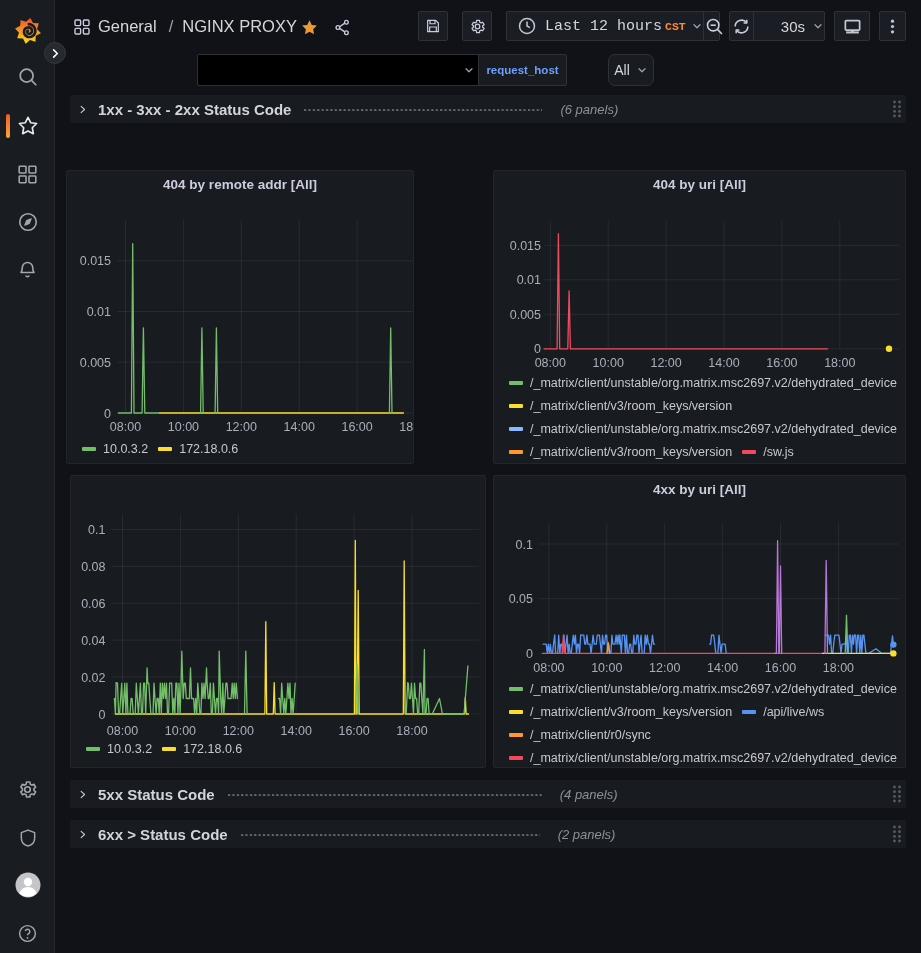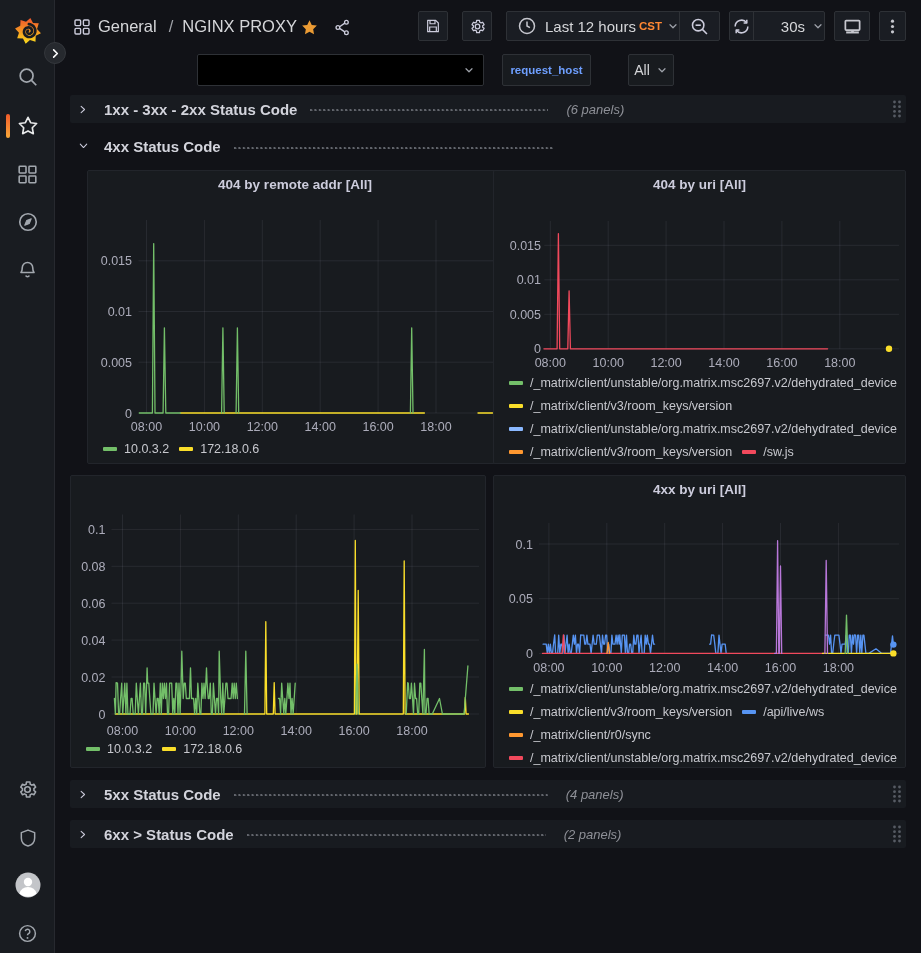--- a/index.html
+++ b/index.html
@@ -17,21 +17,21 @@
 .navtxt { position:absolute; top:17px; font-size:16.5px;  color:#d5d6d9; white-space:nowrap; }
 .btn { position:absolute; top:11px; height:30px; white-space:nowrap;  background:#1a1d23; border:1px solid #2e3136;
   border-radius:2px; display:flex; align-items:center; justify-content:center; color:#ccccdc; }
 
 .sub { position:absolute; top:54px; height:32px; background:#181b1f; border:1px solid #2e3136;
   border-radius:2px; display:flex; align-items:center; justify-content:center; }
 .varlab { color:#6e9fff; font-weight:bold; font-size:11.5px; }
 
 .rowband { position:absolute; left:70px; width:836px; height:28px; background:#181b20;
   border-radius:2px; display:flex; align-items:center; }
-.rowtitle { color:#d3d4dc; font-weight:bold; font-size:15px; white-space:nowrap; margin-left:14px; }
+.rowtitle { color:#d3d4dc; font-weight:bold; font-size:15px; white-space:nowrap; margin-left:8px; }
 .dots { height:3px; margin-left:13px; margin-top:3px;
   background-image:radial-gradient(circle at 1.1px 1.1px, #63666d 1.1px, transparent 1.3px);
   background-size:4.4px 3px; background-repeat:repeat-x; }
 .pcount { color:#8e9097; font-style:italic; font-size:13px; margin-left:18px; }
 .rowchev { margin-left:7px; width:13px; display:flex; }
 .draghandle { position:absolute; right:3px; top:4px; }
 
 .panel { position:absolute; background:#181b1f; border:1px solid #22252b; border-radius:2px; overflow:hidden; }
 .ptitle { position:absolute; top:6px; left:0; right:0; text-align:center; color:#ccccdc;
   font-weight:bold; font-size:13.5px; }
@@ -148,21 +148,21 @@
         <path d="M7.5 3.8v4.8h7.5V3.8"></path>
         <path d="M7 20v-6.5h10V20"></path>
       </svg>
     </div>
 <div class="btn" style="left:462px; width:30px;">
       <svg width="17" height="17" viewBox="0 0 24 24" fill="none" stroke="#ccccdc" stroke-width="1.8">
         <circle cx="12" cy="12" r="3.2"></circle>
         <path d="M19.4 12a7.4 7.4 0 0 0-.1-1.1l2-1.5-2-3.4-2.3 1a7.4 7.4 0 0 0-1.9-1.1l-.3-2.5h-4l-.3 2.5a7.4 7.4 0 0 0-1.9 1.1l-2.3-1-2 3.4 2 1.5a7.4 7.4 0 0 0 0 2.2l-2 1.5 2 3.4 2.3-1a7.4 7.4 0 0 0 1.9 1.1l.3 2.5h4l.3-2.5a7.4 7.4 0 0 0 1.9-1.1l2.3 1 2-3.4-2-1.5c.06-.36.1-.73.1-1.1z" stroke-linejoin="round"></path>
       </svg>
     </div>
-<div class="btn" style="left:506px; width:214px;">
+<div class="btn" style="left:506px; width:214px;font-family:Liberation Mono, monospace;">
   <div style="display:flex; align-items:center; width:100%; height:100%;">
     <span style="margin-left:10px; display:flex;">
           <svg width="20" height="20" viewBox="0 0 24 24" fill="none" stroke="#c6c7ce" stroke-width="1.8">
             <circle cx="12" cy="12" r="9"></circle>
             <path d="M12 6.5V12l3.5 2"></path>
           </svg>
         </span>
     <span style="margin-left:8px; font-size:15px; color:#d5d6d9; white-space:nowrap;">Last 12 hours</span>
     <span style="margin-left:3px; font-size:11.5px; font-weight:bold; color:#ff8833;">CST</span>
     <span style="margin-left:5px; display:flex;">
@@ -211,24 +211,24 @@
       </svg>
     </div>
 
 <div class="sub" style="left:197px; width:287px; background:#000; justify-content:flex-end;">
   <span style="margin-right:8px; display:flex;">
         <svg width="12" height="12" viewBox="0 0 24 24" fill="none" stroke="#9fa3ab" stroke-width="2.4" stroke-linecap="round" stroke-linejoin="round">
           <path d="M6 9.5l6 6 6-6"></path>
         </svg>
       </span>
     </div>
-<div class="sub" style="left:502px; width:89px;">
+<div class="sub" style="left:478px; width:89px;">
       <span class="varlab">request_host</span>
     </div>
-<div class="sub" style="left:628px; width:46px;">
+<div class="sub" style="left:608px; width:46px;border-radius:7px;">
       <span style="color:#d5d6d9; font-size:14px;">All</span>
   <span style="margin-left:6px; display:flex;">
         <svg width="12" height="12" viewBox="0 0 24 24" fill="none" stroke="#9fa3ab" stroke-width="2.4" stroke-linecap="round" stroke-linejoin="round">
           <path d="M6 9.5l6 6 6-6"></path>
         </svg>
       </span>
     </div>
 
 <div class="rowband" style="top:95px;">
   <span class="rowchev">
@@ -244,31 +244,22 @@
           <circle cx="8.5" cy="3" r="1.4"></circle>
           <circle cx="3.5" cy="7.7" r="1.4"></circle>
           <circle cx="8.5" cy="7.7" r="1.4"></circle>
           <circle cx="3.5" cy="12.4" r="1.4"></circle>
           <circle cx="8.5" cy="12.4" r="1.4"></circle>
           <circle cx="3.5" cy="17" r="1.4"></circle>
           <circle cx="8.5" cy="17" r="1.4"></circle>
         </svg></span>
 </div>
 
-<div class="abs" style="left:70px; top:133px; width:836px; height:27px; display:flex; align-items:center;">
-  <span class="rowchev" style="transform:rotate(90deg);">
-        <svg width="11" height="11" viewBox="0 0 24 24" fill="none" stroke="#ccccdc" stroke-width="2.3" stroke-linecap="round" stroke-linejoin="round">
-          <path d="M9 5l7.5 7-7.5 7"></path>
-        </svg>
-      </span>
-  <span class="rowtitle">4xx Status Code</span>
-  <span class="dots" style="width:319px;"></span>
-</div>
-
-<div class="panel" style="left:87px; top:170px; width:416px; height:294px;">
+
+<div class="panel" style="left:66px; top:170px; width:348px; height:294px;">
   <div class="ptitle">404 by remote addr [All]</div>
   <div class="abs" style="left:0; top:0;"><svg width="416" height="294" font-family="Liberation Sans, sans-serif">
 <line x1="58.5" y1="49" x2="58.5" y2="242" stroke="rgba(204,204,220,0.09)" stroke-width="1"></line>
 <line x1="116.4" y1="49" x2="116.4" y2="242" stroke="rgba(204,204,220,0.09)" stroke-width="1"></line>
 <line x1="174.3" y1="49" x2="174.3" y2="242" stroke="rgba(204,204,220,0.09)" stroke-width="1"></line>
 <line x1="232.2" y1="49" x2="232.2" y2="242" stroke="rgba(204,204,220,0.09)" stroke-width="1"></line>
 <line x1="290.1" y1="49" x2="290.1" y2="242" stroke="rgba(204,204,220,0.09)" stroke-width="1"></line>
 <line x1="348.0" y1="49" x2="348.0" y2="242" stroke="rgba(204,204,220,0.09)" stroke-width="1"></line>
 <line x1="50.5" y1="89.8" x2="408" y2="89.8" stroke="rgba(204,204,220,0.09)" stroke-width="1"></line>
 <text x="44" y="94.3" text-anchor="end" font-size="12.5" fill="rgba(204,204,220,0.82)">0.015</text>

